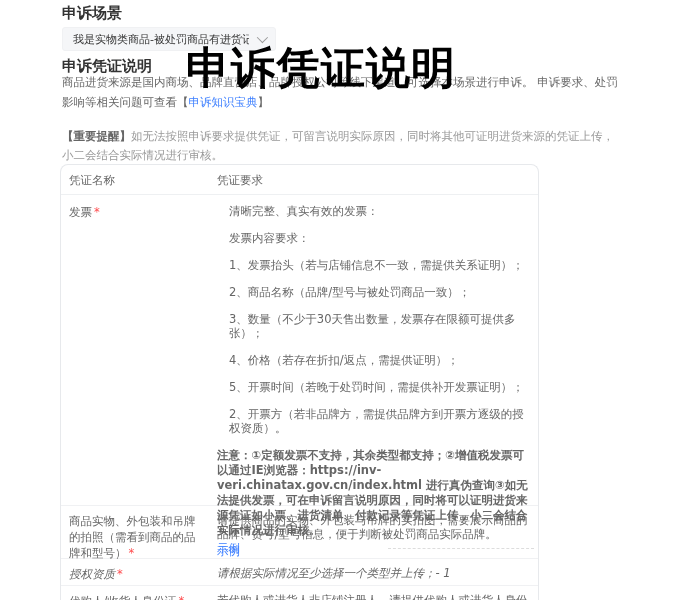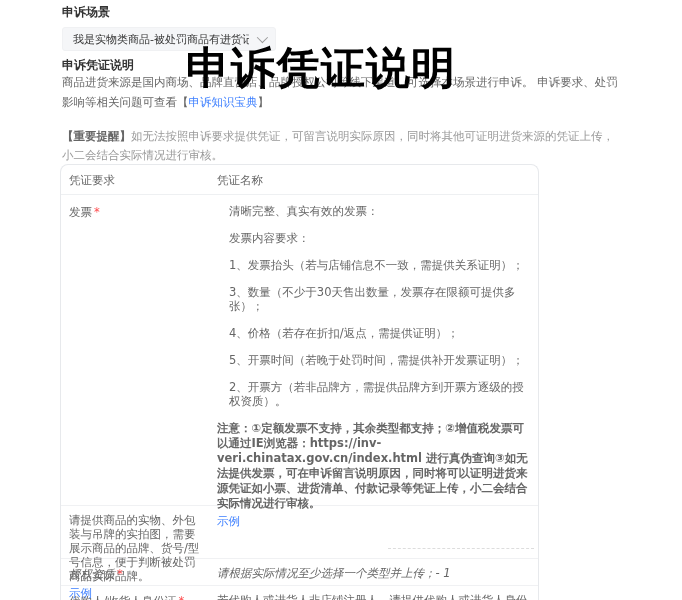--- a/index.html
+++ b/index.html
@@ -1,20 +1,20 @@
 <!DOCTYPE html>
 <html><head>
 <meta charset="utf-8">
 <style>
   html,body{margin:0;padding:0;}
   body{width:682px;height:600px;overflow:hidden;background:#fff;
        font-family:"DejaVu Sans","Liberation Sans",sans-serif;}
   .page{position:relative;width:682px;height:600px;background:#fff;overflow:hidden;}
 
-  .sec-title{position:absolute;left:62px;font-size:12px;font-weight:bold;color:#333;}
+  .sec-title{position:absolute;left:62px;font-size:15px;font-weight:bold;color:#333;}
   .t1{top:4px;}
   .t2{top:57px;}
 
   .select{position:absolute;left:62px;top:27px;width:214px;height:24px;
           background:#f5f6f8;border:1px solid #f0f1f3;border-radius:3px;
           display:flex;align-items:center;justify-content:space-between;
           padding:0 10px;box-sizing:border-box;cursor:pointer;}
   .select .val{font-size:11px;color:#333;white-space:nowrap;overflow:hidden;}
   .chev{width:7px;height:7px;border-right:1.5px solid #999;border-bottom:1.5px solid #999;
         transform:rotate(45deg) translateY(-2px);flex:none;margin-left:8px;}
@@ -66,40 +66,42 @@
 
   <div class="sec-title t2">申诉凭证说明</div>
 
   <div class="intro"><span>商品进货来源是国内商场、品牌直营店、品牌授权公司等线下渠道，可选择本场景进行申诉。 申诉要求、处罚影响等相关问题可查看</span><span>【</span><span class="link">申诉知识宝典</span><span>】</span></div>
 
   <div class="alert"><b>【重要提醒】</b><span>如无法按照申诉要求提供凭证，可留言说明实际原因，同时将其他可证明进货来源的凭证上传，小二会结合实际情况进行审核。</span></div>
 
   <div class="ctable">
 
     <div class="trow thead">
+      <div class="cell">凭证名称</div>
       <div class="cell">凭证要求</div>
-      <div class="cell">凭证名称</div>
     </div>
 
     <div class="trow r1">
       <div class="cell body-cell namecell"><span>发票</span><span class="req">*</span></div>
       <div class="cell body-cell">
         <p class="para">清晰完整、真实有效的发票：</p>
         <p class="para">发票内容要求：</p>
         <p class="para">1、发票抬头（若与店铺信息不一致，需提供关系证明）；</p>
+        <p class="para">2、商品名称（品牌/型号与被处罚商品一致）；</p>
         <p class="para">3、数量（不少于30天售出数量，发票存在限额可提供多张）；</p>
         <p class="para">4、价格（若存在折扣/返点，需提供证明）；</p>
         <p class="para">5、开票时间（若晚于处罚时间，需提供补开发票证明）；</p>
         <p class="para">2、开票方（若非品牌方，需提供品牌方到开票方逐级的授权资质）。</p>
         <p class="note">注意：①定额发票不支持，其余类型都支持；②增值税发票可以通过IE浏览器：https://inv-veri.chinatax.gov.cn/index.html 进行真伪查询③如无法提供发票，可在申诉留言说明原因，同时将可以证明进货来源凭证如小票、进货清单、付款记录等凭证上传，小二会结合实际情况进行审核。</p>
         <span class="link example">示例</span>
       </div>
     </div>
 
     <div class="trow r2">
+      <div class="cell body-cell namecell"><span>商品实物、外包装和吊牌的拍照（需看到商品的品牌和型号）</span><span class="req">*</span></div>
       <div class="cell body-cell">
         <span>请提供商品的实物、外包装与吊牌的实拍图，需要展示商品的品牌、货号/型号信息，便于判断被处罚商品实际品牌。</span><br>
         <span class="link example">示例</span>
       </div>
     </div>
 
     <div class="trow r3">
       <div class="cell body-cell namecell"><span>授权资质</span><span class="req">*</span></div>
       <div class="cell body-cell"><span>请根据实际情况至少选择一个类型并上传；- 1</span></div>
     </div>

